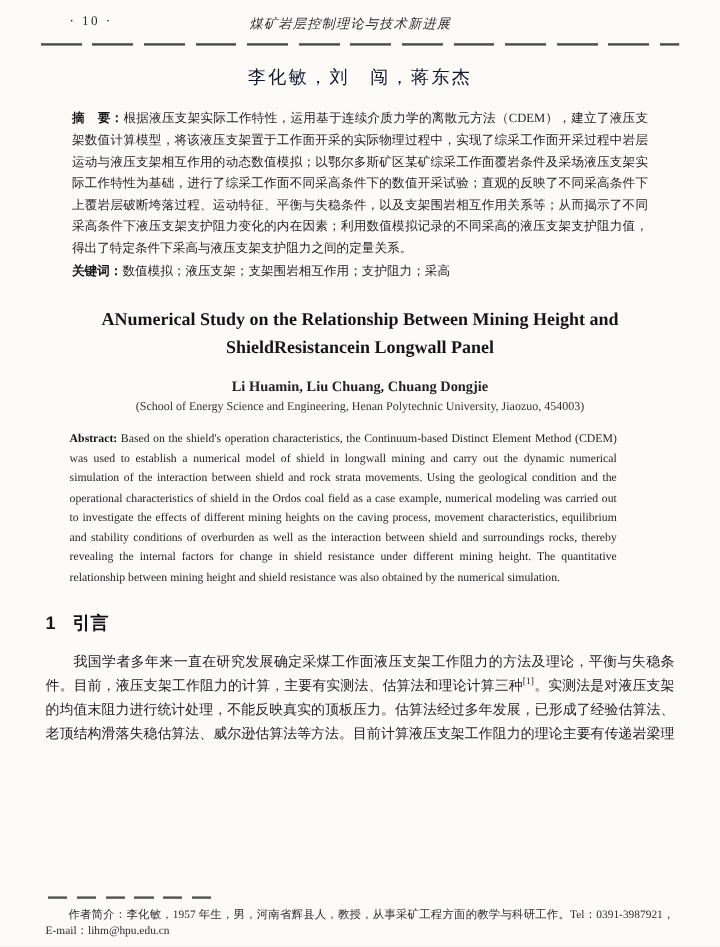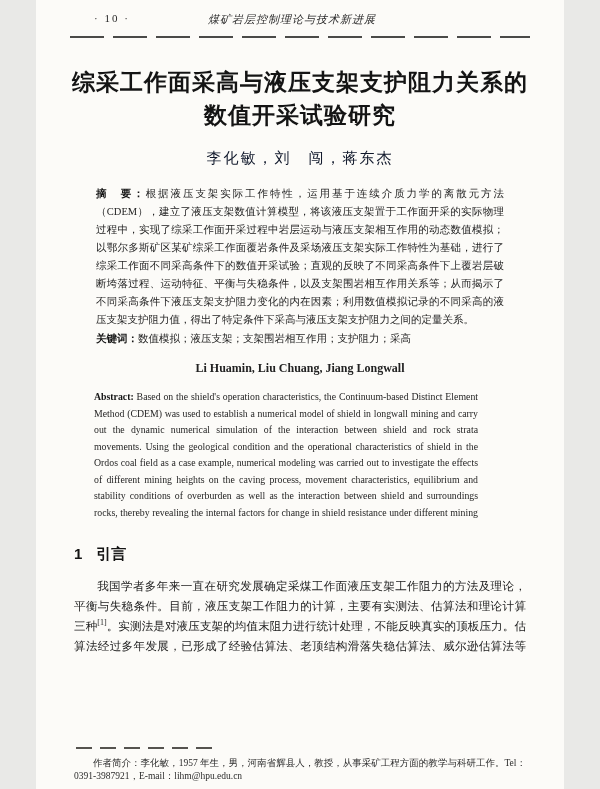--- a/index.html
+++ b/index.html
@@ -1,19 +1,19 @@
 <!DOCTYPE html>
 <html><head>
 <meta charset="utf-8">
 <style>
   * { margin: 0; padding: 0; box-sizing: border-box; }
   html, body { background: #e9e9e7; }
   .page {
     position: relative;
-    width: 528px;
+    width: 600px;
     height: 789px;
     margin: 0 auto;
     background: #fcfbf8;
     color: #1f1f1f;
     font-family: "Liberation Serif", "DejaVu Serif", serif;
     overflow: hidden;
     padding-top: 10px;
   }
   
   .header {
@@ -160,33 +160,34 @@
 <body>
 
 <div class="page">
 
   <div class="header">
     <span class="page-num">· 10 ·</span>
     <span class="journal">煤矿岩层控制理论与技术新进展</span>
   </div>
   <div class="header-rule"></div>
 
-  <div class="title-zh">
-    <div>综采工作面采高与液压支架支护阻力关系的</div>
-    <div>数值开采试验研究</div>
-  </div>
 
   <div class="authors-zh">李化敏，刘　闯，蒋东杰</div>
 
   <p class="abs-zh"><b>摘　要：</b><span>根据液压支架实际工作特性，运用基于连续介质力学的离散元方法（CDEM），建立了液压支架数值计算模型，将该液压支架置于工作面开采的实际物理过程中，实现了综采工作面开采过程中岩层运动与液压支架相互作用的动态数值模拟；以鄂尔多斯矿区某矿综采工作面覆岩条件及采场液压支架实际工作特性为基础，进行了综采工作面不同采高条件下的数值开采试验；直观的反映了不同采高条件下上覆岩层破断垮落过程、运动特征、平衡与失稳条件，以及支架围岩相互作用关系等；从而揭示了不同采高条件下液压支架支护阻力变化的内在因素；利用数值模拟记录的不同采高的液压支架支护阻力值，得出了特定条件下采高与液压支架支护阻力之间的定量关系。</span></p>
 
   <p class="kw-zh"><b>关键词：</b><span>数值模拟；液压支架；支架围岩相互作用；支护阻力；采高</span></p>
 
+  <div class="title-en">
+    <div>ANumerical Study on the Relationship Between Mining Height and</div>
+    <div>ShieldResistancein Longwall Panel</div>
+  </div>
 
-  <div class="authors-en">Li Huamin, Liu Chuang, Jiang Longwall</div>
+  <div class="authors-en">Li Huamin, Liu Chuang, Chuang Dongjie</div>
+  <div class="affil-en">(School of Energy Science and Engineering, Henan Polytechnic University, Jiaozuo, 454003)</div>
 
   <p class="abs-en"><b>Abstract: </b><span>Based on the shield's operation characteristics, the Continuum-based Distinct Element Method (CDEM) was used to establish a numerical model of shield in longwall mining and carry out the dynamic numerical simulation of the interaction between shield and rock strata movements. Using the geological condition and the operational characteristics of shield in the Ordos coal field as a case example, numerical modeling was carried out to investigate the effects of different mining heights on the caving process, movement characteristics, equilibrium and stability conditions of overburden as well as the interaction between shield and surroundings rocks, thereby revealing the internal factors for change in shield resistance under different mining height. The quantitative relationship between mining height and shield resistance was also obtained by the numerical simulation.</span></p>
 
 
   <div class="sec-heading">
     <span class="num">1</span><span>引言</span>
   </div>
 
   <p class="body-para"><span>我国学者多年来一直在研究发展确定采煤工作面液压支架工作阻力的方法及理论，平衡与失稳条件。目前，液压支架工作阻力的计算，主要有实测法、估算法和理论计算三种</span><sup>[1]</sup><span>。实测法是对液压支架的均值末阻力进行统计处理，不能反映真实的顶板压力。估算法经过多年发展，已形成了经验估算法、老顶结构滑落失稳估算法、威尔逊估算法等方法。目前计算液压支架工作阻力的理论主要有传递岩梁理论、</span></p>
 

